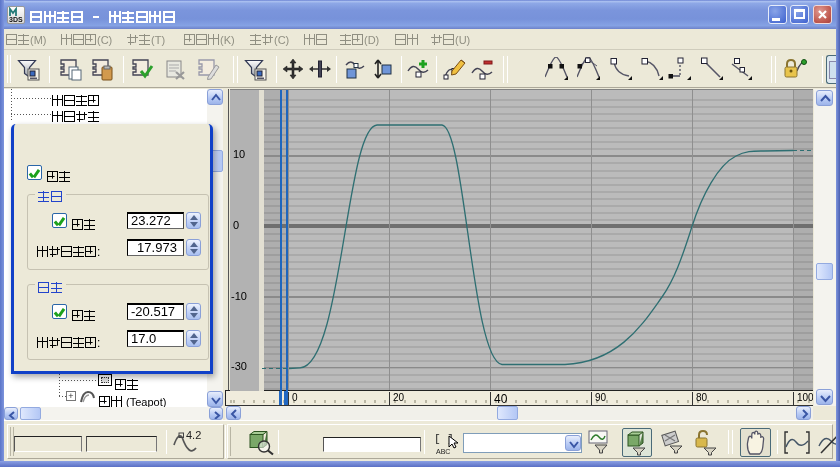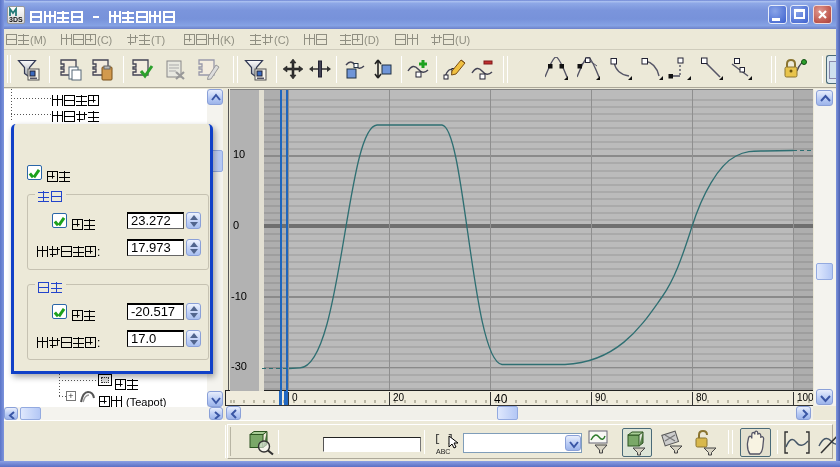--- a/index.html
+++ b/index.html
@@ -340,20 +340,32 @@
           <path d="M4 10 L8.5 5 L13 10" stroke="#3a56a5" stroke-width="2" fill="none"></path>
         </svg></div>
  <div class="abs xpbtn" style="left:2px;top:300px;width:17px;height:16px;"><svg width="17" height="16">
           <path d="M4 6 L8.5 11 L13 6" stroke="#3a56a5" stroke-width="2" fill="none"></path>
         </svg></div>
  <div class="abs xpthumb" style="left:2px;top:174px;width:17px;height:17px;"></div>
 </div>
 
 <div id="status" class="abs" style="left:4px;top:420px;width:832px;height:41px;background:#ece9d8;border-top:1px solid #fff;">
 
+ <div class="abs" style="left:3px;top:3px;width:217px;height:35px;border:1px solid;border-color:#fff #aca899 #aca899 #fff;background:#ece9d8;">
+  <div class="abs" style="left:2px;top:2px;width:1px;height:29px;background:#fff;border-left:1px solid #b8b5a4;"></div>
+  <div class="abs" style="left:5px;top:2px;width:1px;height:29px;background:#fff;border-left:1px solid #b8b5a4;"></div>
+  <div class="abs" style="left:6px;top:11px;width:68px;height:16px;background:#ece9d8;border:1px solid;border-color:#222 #777 #fff #555;"></div>
+  <div class="abs" style="left:78px;top:11px;width:71px;height:16px;background:#ece9d8;border:1px solid;border-color:#222 #777 #fff #555;"></div>
+  <div class="sep" style="left:158px;top:5px;height:24px;"></div>
+  <svg class="abs" style="left:162px;top:2px" width="36" height="32" viewBox="0 0 36 32">
+    <path d="M4 18 Q8 6 12 10 Q19 30 26 21" fill="none" stroke="#555" stroke-width="1.7"></path>
+    <rect x="9" y="6" width="4.5" height="4.5" fill="none" stroke="#444"></rect>
+    <text x="16" y="12" font-size="11" fill="#222" font-family="Liberation Sans">4.2</text>
+  </svg>
+ </div>
  <div class="sep" style="left:221px;top:4px;height:33px;"></div>
 
  <div class="abs" style="left:223px;top:3px;width:606px;height:35px;border:1px solid;border-color:#fff #aca899 #aca899 #fff;background:#ece9d8;">
   <div class="abs" style="left:2px;top:2px;width:1px;height:29px;background:#fff;border-left:1px solid #b8b5a4;"></div>
   <svg class="abs" style="left:19px;top:4px" width="28" height="27" viewBox="0 0 28 26">
     <rect x="3" y="5" width="13" height="13" fill="#7aa868" stroke="#2c5520"></rect>
     <path d="M3 5 L7 2 L20 2 L16 5 Z" fill="#a8cc96" stroke="#2c5520"></path>
     <path d="M16 18 L20 15 L20 2" fill="#5c8850" stroke="#2c5520"></path>
     <circle cx="17" cy="17" r="5.5" fill="rgba(255,255,255,0.55)" stroke="#333" stroke-width="1.4"></circle>
     <path d="M21 21 L26 25" stroke="#333" stroke-width="2.2"></path>
@@ -420,21 +432,21 @@
   <div class="abs" style="left:13px;top:43px;width:182px;height:76px;border:1px solid #c6c2b2;border-radius:3px;"></div>
   <div class="abs" style="left:21px;top:36px;background:#ece9d8;padding:0 3px;color:#2244cc;"><span class="k kB" style="margin-right:2px"></span><span class="k kA"></span></div>
   <div class="abs cb" style="left:38px;top:62px;"></div>
   <div class="abs" style="left:58px;top:64px;color:#000"><span class="k kD"></span><span class="k kB"></span></div>
   <div class="abs field" style="left:113px;top:61px;">23.272</div>
   <div class="abs spin" style="left:172px;top:61px;">
           <i class="spinup"></i>
           <i class="spindn"></i>
         </div>
   <div class="abs" style="left:23px;top:91px;color:#000"><span class="k kC"></span><span class="k kE"></span><span class="k kA"></span><span class="k kB"></span><span class="k kD"></span><span style="font-size:12px">:</span></div>
-  <div class="abs field" style="left:113px;top:88px;">17.973</div>
+  <div class="abs field" style="left:113px;top:88px;text-align:center;">17.973</div>
   <div class="abs spin" style="left:172px;top:88px;">
           <i class="spinup"></i>
           <i class="spindn"></i>
         </div>
 
   <div class="abs" style="left:13px;top:133px;width:182px;height:76px;border:1px solid #c6c2b2;border-radius:3px;"></div>
   <div class="abs" style="left:21px;top:127px;background:#ece9d8;padding:0 3px;color:#2244cc;"><span class="k kA" style="margin-right:2px"></span><span class="k kB"></span></div>
   <div class="abs cb" style="left:38px;top:153px;"></div>
   <div class="abs" style="left:58px;top:155px;color:#000"><span class="k kD"></span><span class="k kB"></span></div>
   <div class="abs field" style="left:113px;top:152px;">-20.517</div>

